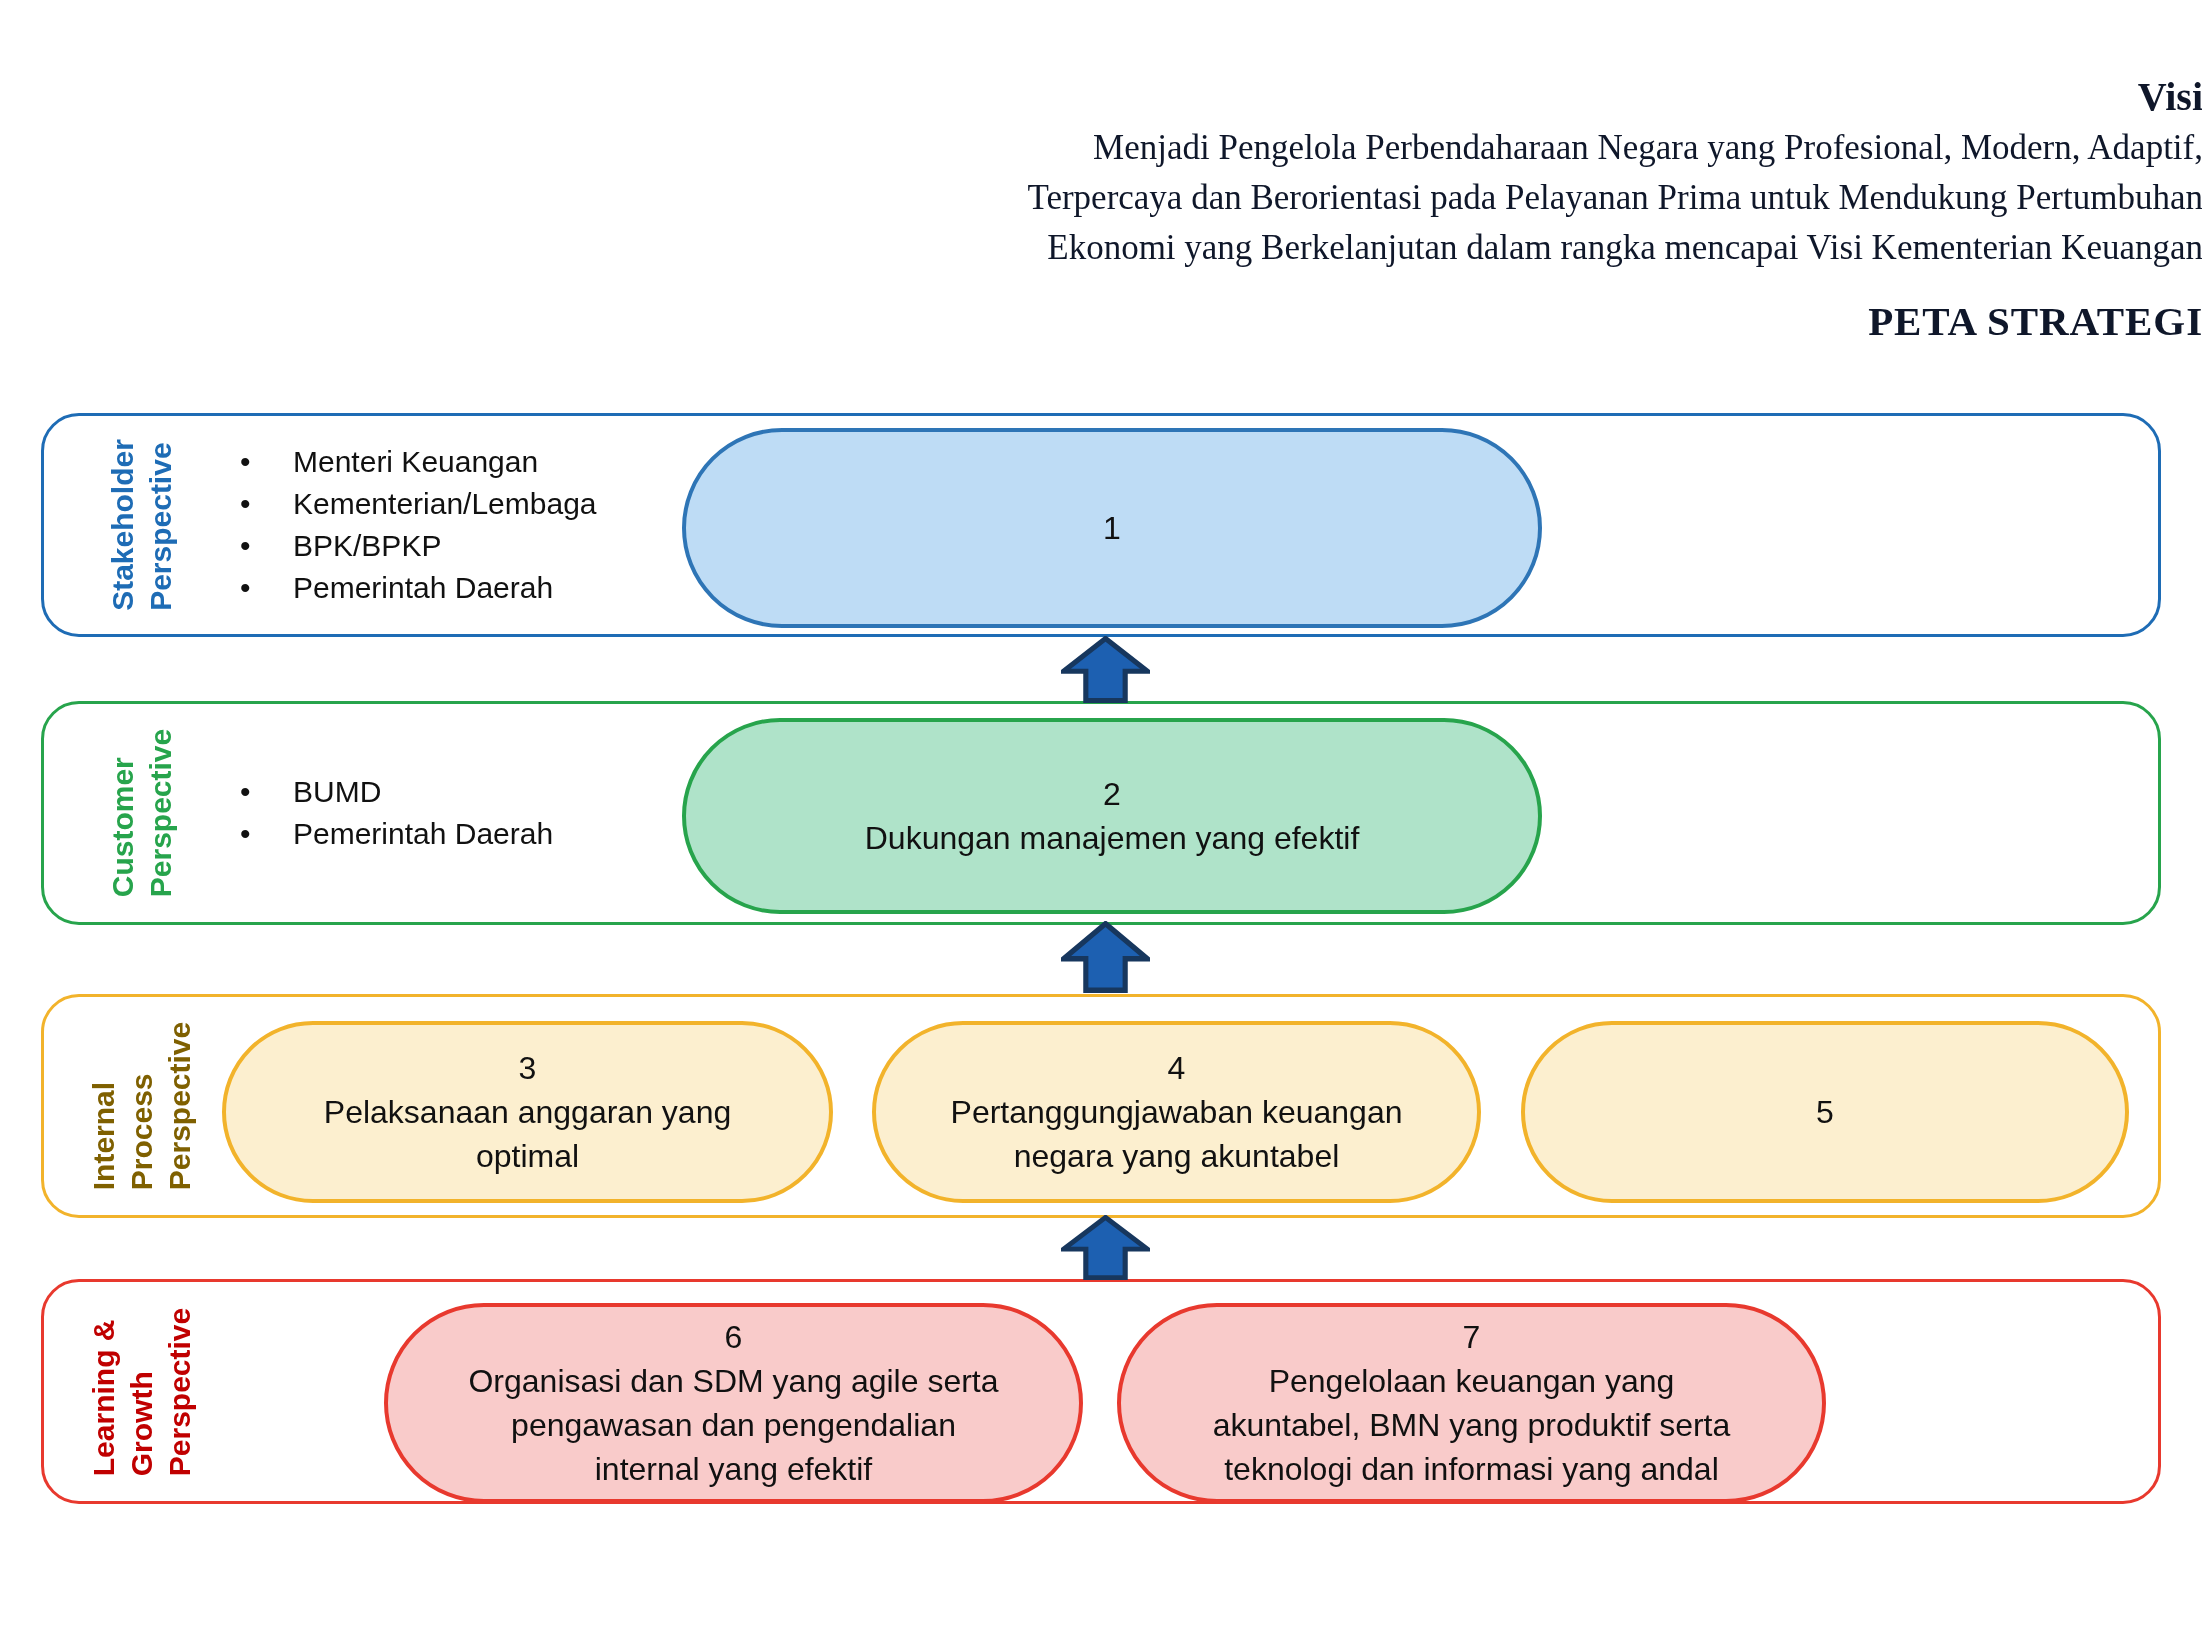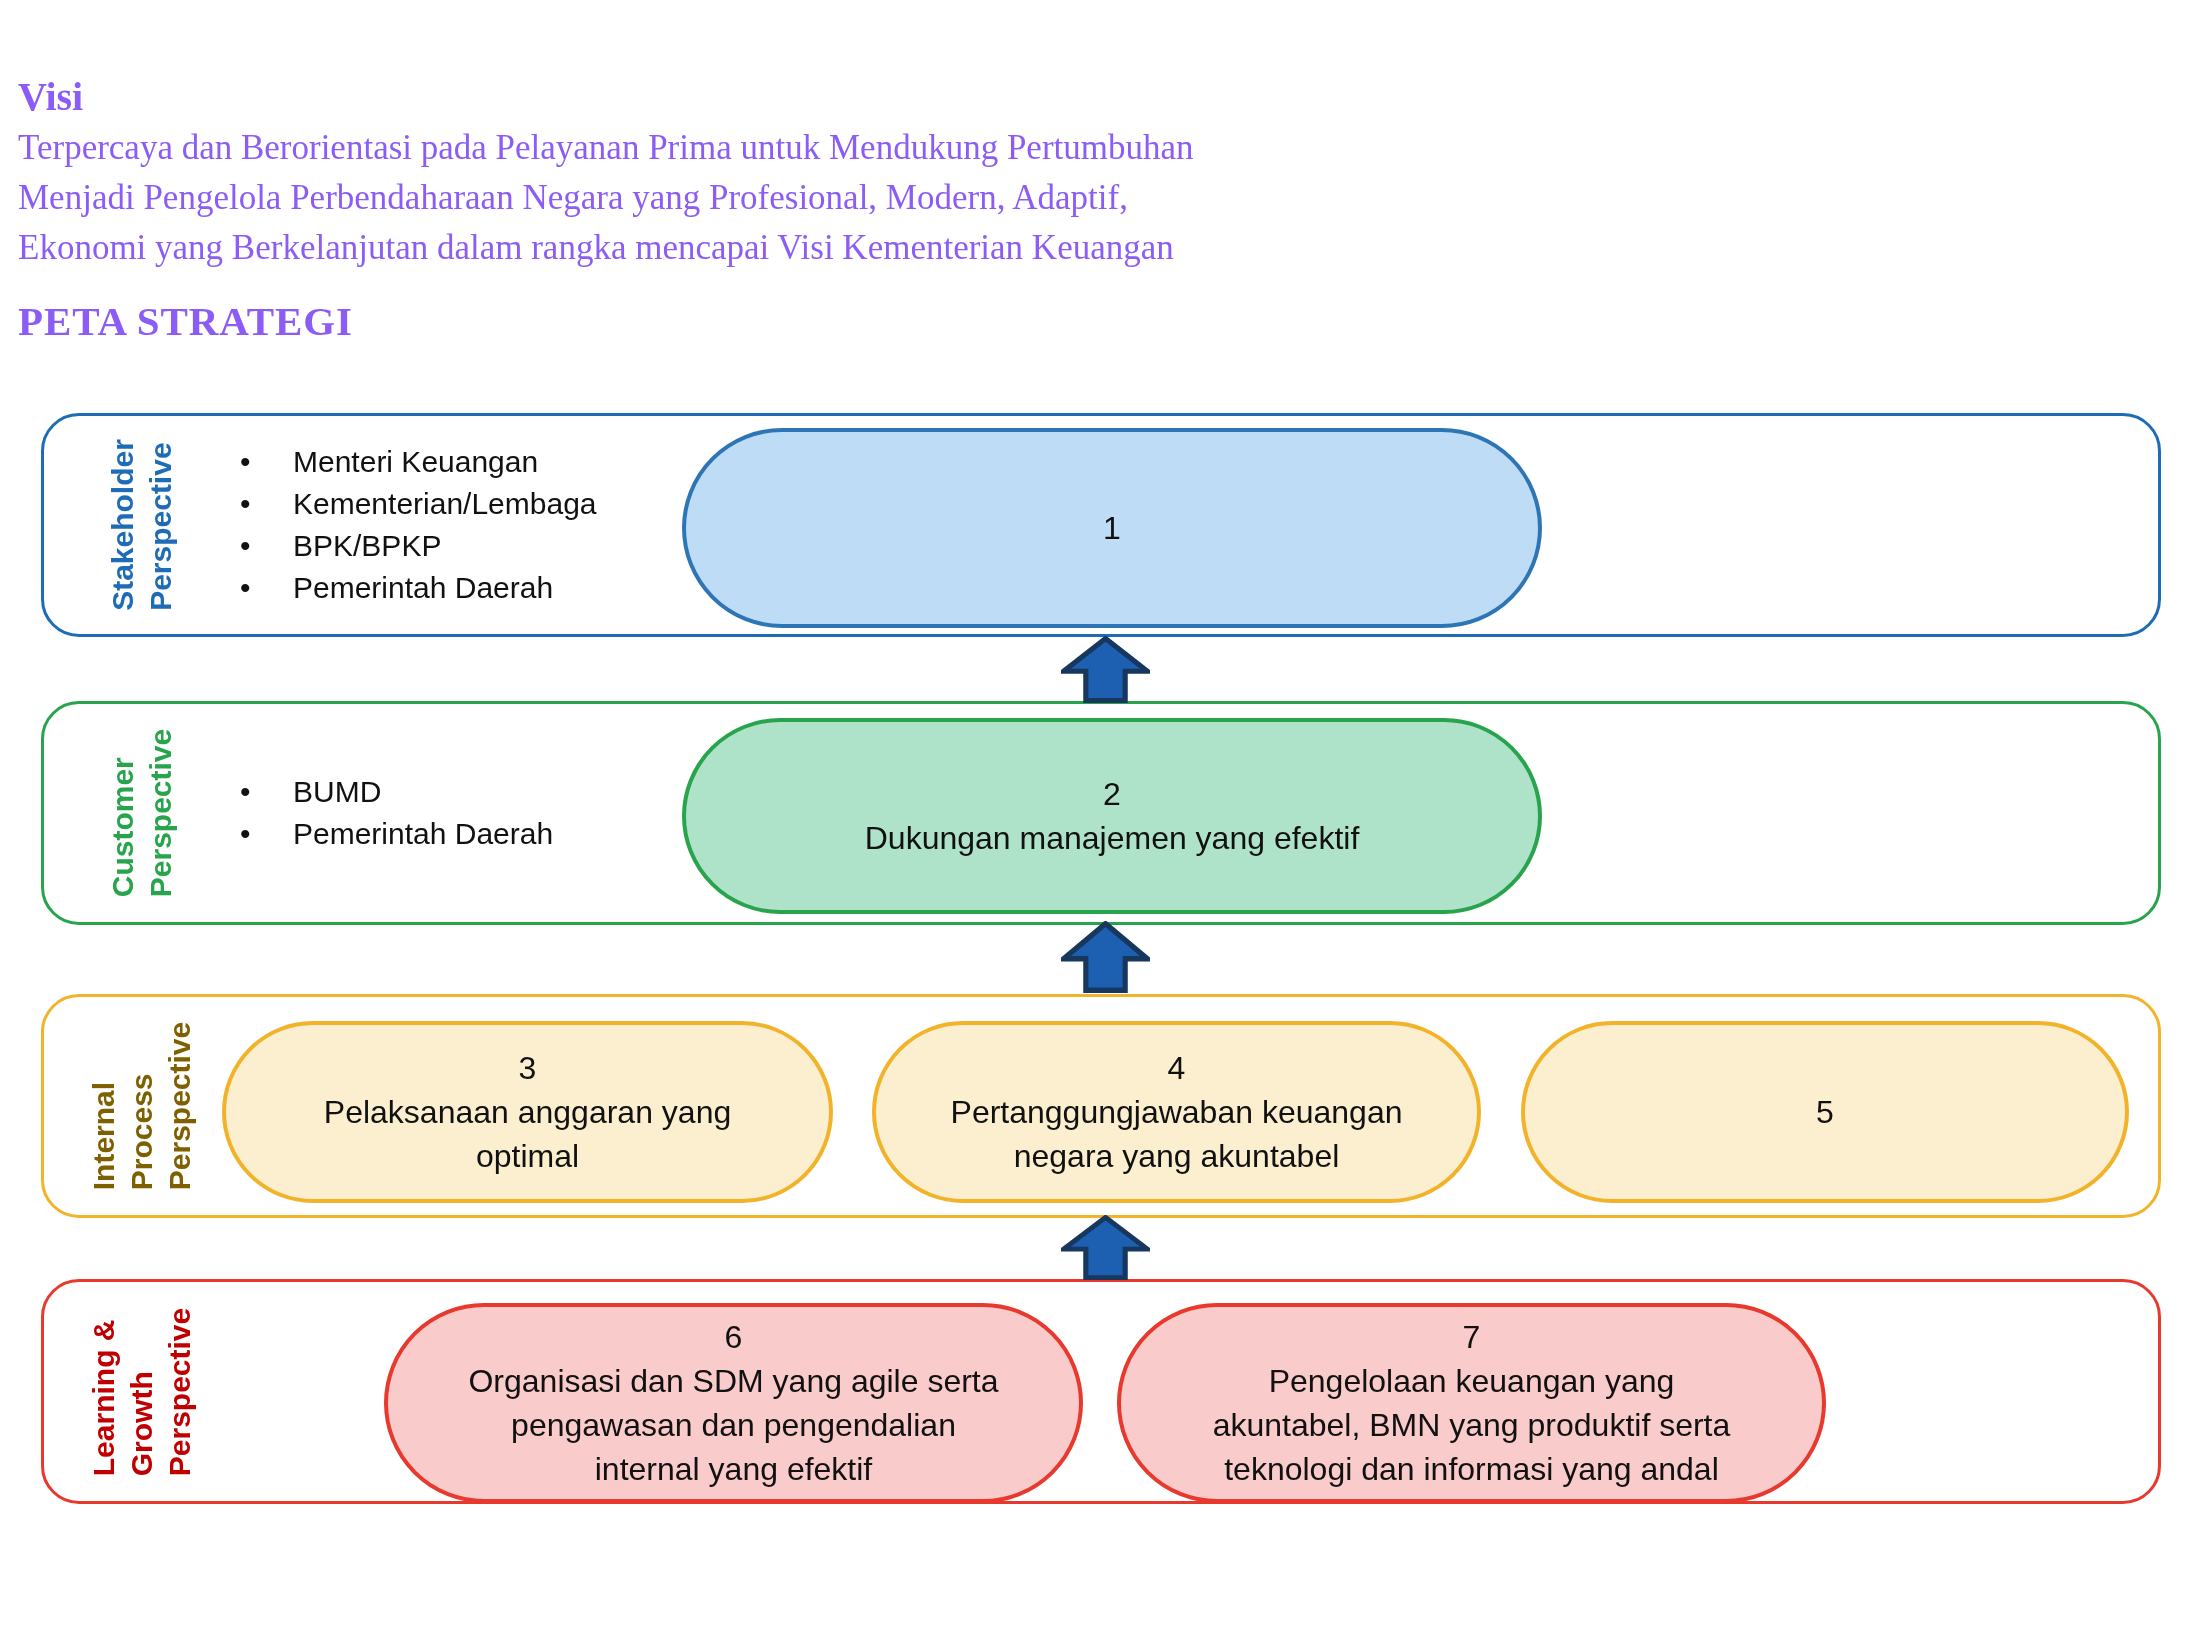--- a/index.html
+++ b/index.html
@@ -3,22 +3,22 @@
 <meta charset="utf-8">
 <style>
   html,body { margin:0; padding:0; background:#ffffff; }
   .page {
     position:relative; width:2203px; height:1652px; background:#ffffff;
     font-family:"Liberation Sans", sans-serif; color:#111111; overflow:hidden;
   }
 
   
   .header {
-    position:absolute; top:71px; left:0; right:0; text-align:left;
-    font-family:"Liberation Serif", serif; color:#8b5cf6;padding-left:18px;
+    position:absolute; top:71px; left:0; right:0; text-align:right;
+    font-family:"Liberation Serif", serif; color:#0f172a;
   }
   .vision-title { font-size:40px; font-weight:bold; line-height:52px; }
   .vision-line  { font-size:35px; line-height:50px; }
   .map-title    { font-size:41px; font-weight:bold; margin-top:24px; letter-spacing:0.9px; }
 
   
   .band {
     position:absolute; left:41px; width:2120px; box-sizing:border-box;
     border:3.4px solid #000; border-radius:38px; background:#ffffff;
   }
@@ -78,22 +78,22 @@
   .arrow-3 { left:1061px; top:1215px; height:65px; }
   .arrow svg { display:block; width:100%; height:100%; }
 </style>
 </head>
 <body>
 
 <div class="page">
 
   <div class="header">
     <div class="vision-title">Visi</div>
+    <div class="vision-line">Menjadi Pengelola Perbendaharaan Negara yang Profesional, Modern, Adaptif,</div>
     <div class="vision-line">Terpercaya dan Berorientasi pada Pelayanan Prima untuk Mendukung Pertumbuhan</div>
-    <div class="vision-line">Menjadi Pengelola Perbendaharaan Negara yang Profesional, Modern, Adaptif,</div>
     <div class="vision-line">Ekonomi yang Berkelanjutan dalam rangka mencapai Visi Kementerian Keuangan</div>
     <div class="map-title">PETA STRATEGI</div>
   </div>
 
   <div class="band band-blue">
     <div class="band-label">
       <div class="band-label-inner">
         <span>Stakeholder</span>
         <span>Perspective</span>
       </div>

